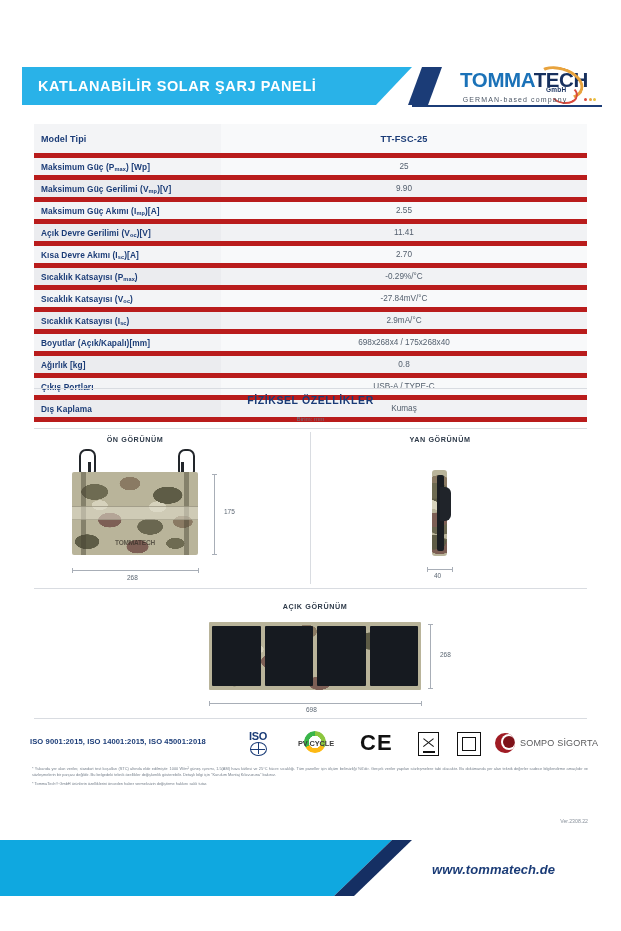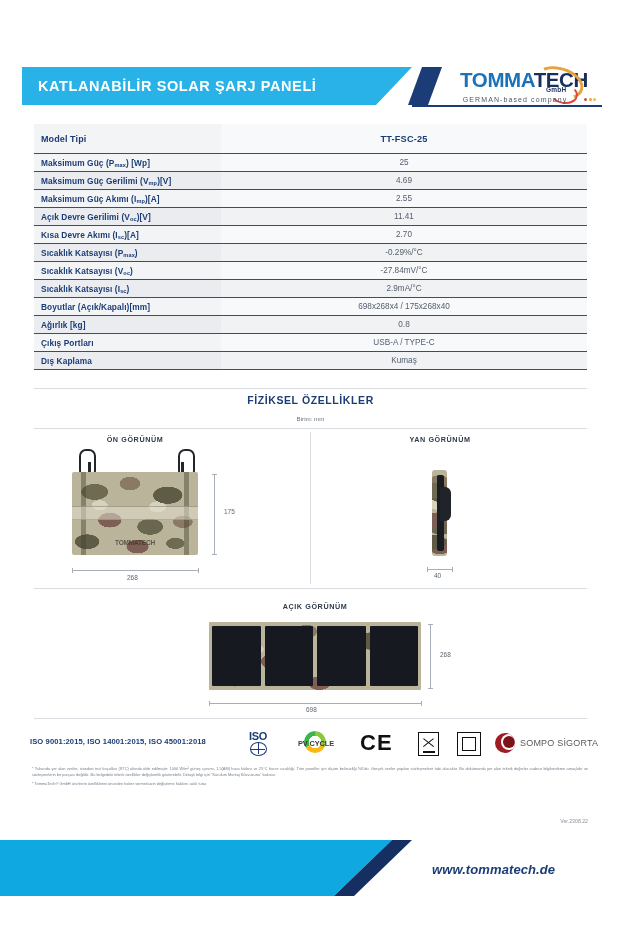--- a/index.html
+++ b/index.html
@@ -132,21 +132,21 @@
     position: absolute;
     left: 34px; top: 124px;
     width: 553px;
     border-collapse: collapse;
     table-layout: fixed;
   }
   .spec-table td {
     padding: 0;
     height: 17px;
     vertical-align: middle;
-    border-bottom: 1px solid #b91c1c;
+    border-bottom: 5px solid #b91c1c;
   }
   .spec-table td.lbl {
     width: 180px;
     background: #F3F4F6;
     color: #1B3C77;
     font-size: 8.3px;
     font-weight: bold;
     padding-left: 7px;
     letter-spacing: 0.1px;
     white-space: nowrap;
@@ -581,21 +581,21 @@
       <tr class="head">
         <td class="lbl">Model Tipi</td>
         <td class="val">TT-FSC-25</td>
       </tr>
     <tr>
           <td class="lbl">Maksimum Güç (P<sub>max</sub>) [Wp]</td>
           <td class="val">25</td>
         </tr>
         <tr class="alt">
           <td class="lbl">Maksimum Güç Gerilimi (V<sub>mp</sub>)[V]</td>
-          <td class="val">4.69</td>
+          <td class="val">9.90</td>
         </tr>
         <tr>
           <td class="lbl">Maksimum Güç Akımı (I<sub>mp</sub>)[A]</td>
           <td class="val">2.55</td>
         </tr>
         <tr class="alt">
           <td class="lbl">Açık Devre Gerilimi (V<sub>oc</sub>)[V]</td>
           <td class="val">11.41</td>
         </tr>
         <tr>

